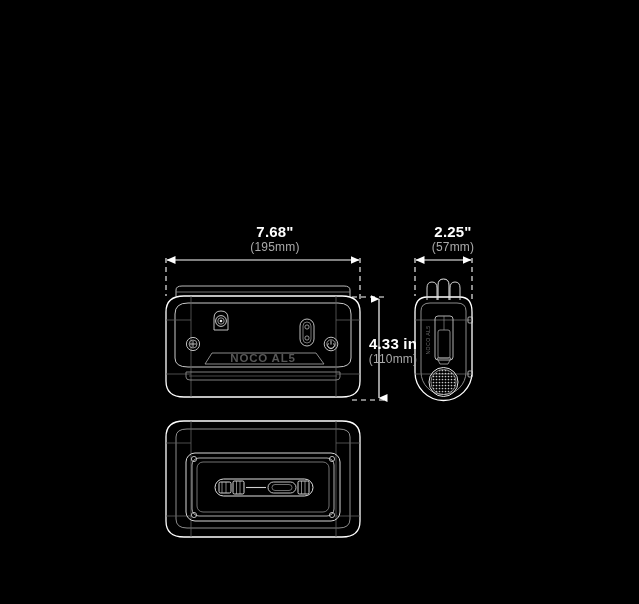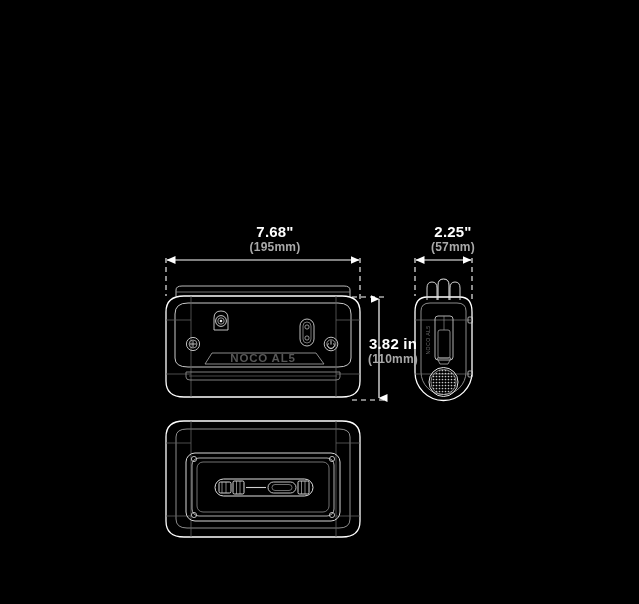--- a/index.html
+++ b/index.html
@@ -31,21 +31,21 @@
   }
   .dim-primary {
     color: #ffffff;
     font-size: 15px;
     font-weight: bold;
     letter-spacing: 0.2px;
   }
   .dim-secondary {
     color: #a9a9a9;
     font-size: 12px;
-    font-weight: bold;
+    font-weight: normal;
     letter-spacing: 0.2px;
   }
   #label-width {
     left: 190px;
     top: 224px;
     width: 170px;
   }
   #label-depth {
     left: 398px;
     top: 224px;
@@ -239,17 +239,17 @@
     <div class="dim-primary">7.68"</div>
     <div class="dim-secondary">(195mm)</div>
   </div>
 
   <div class="dim-label" id="label-depth">
     <div class="dim-primary">2.25"</div>
     <div class="dim-secondary">(57mm)</div>
   </div>
 
   <div class="dim-label" id="label-height">
-    <div class="dim-primary">3.82 in</div>
+    <div class="dim-primary">4.33 in</div>
     <div class="dim-secondary">(110mm)</div>
   </div>
 
 </div>
 
 </body></html>

